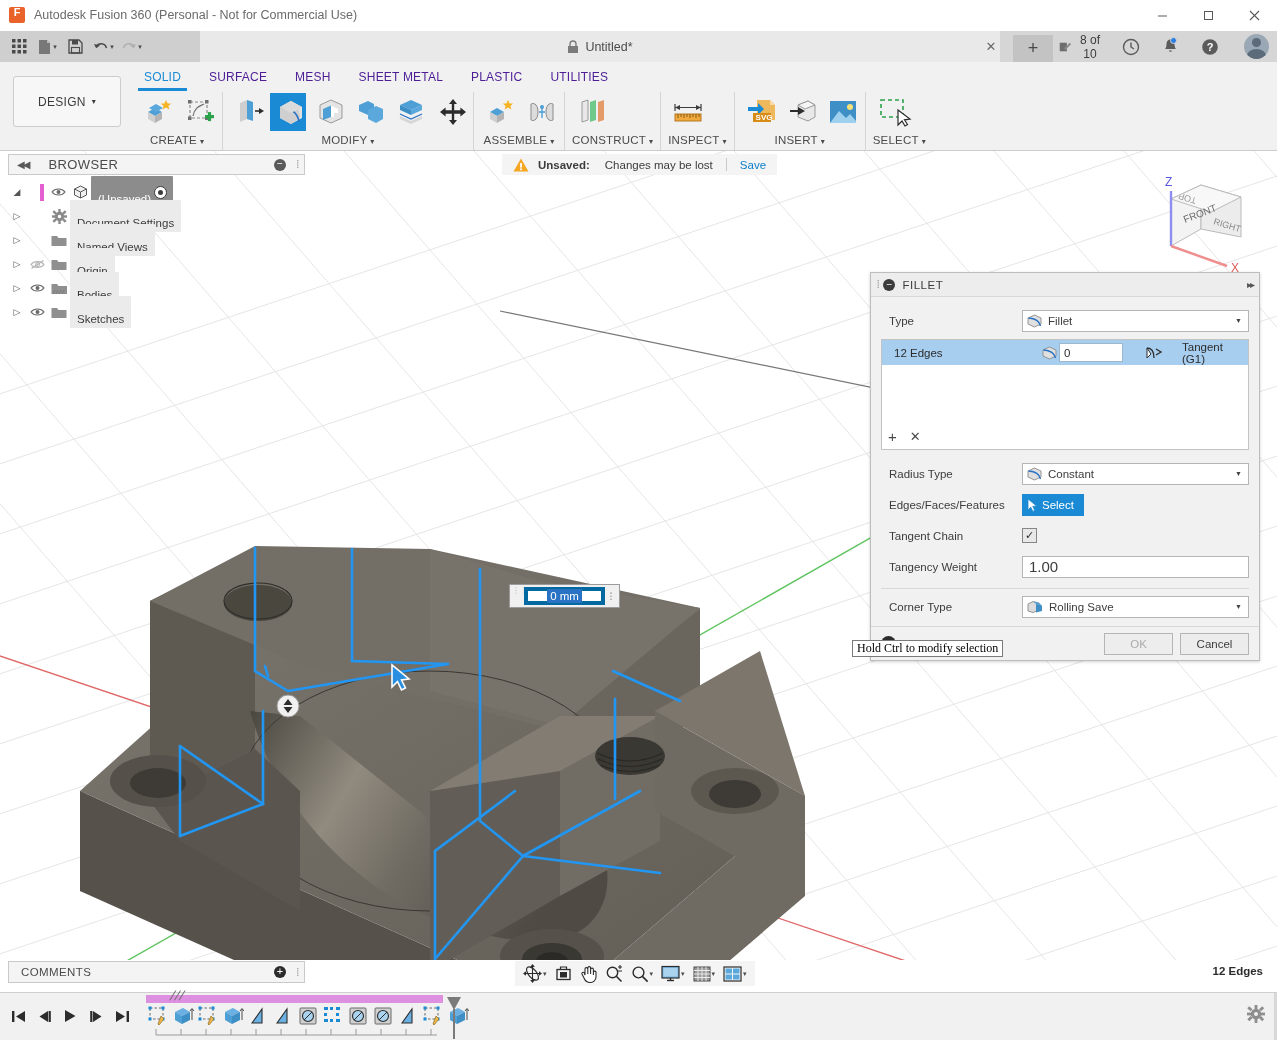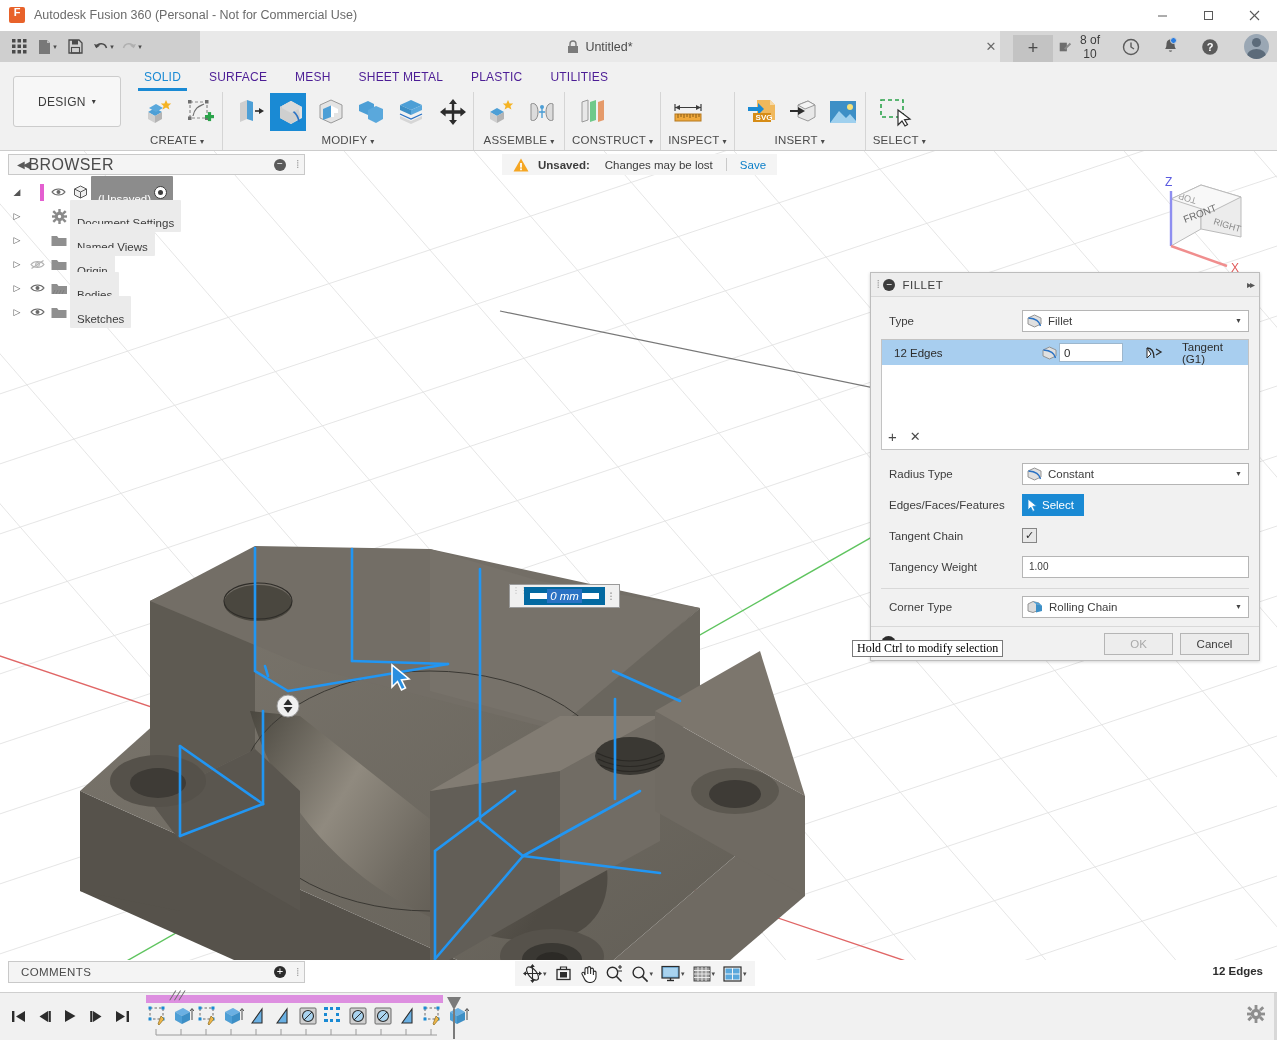--- a/index.html
+++ b/index.html
@@ -138,21 +138,21 @@
   }
   .grid-svg { position: absolute; left: 0; top: 0; width: 1277px; height: 809px; }
 
   
   .browser {
     position: absolute; left: 8px; top: 154px; width: 297px; height: 21px;
     background: #f4f4f4; border: 1px solid #c9c9c9;
     display: flex; align-items: center; z-index: 20;
   }
   .browser-collapse { margin-left: 8px; color: #5a5a5a; font-size: 10px; letter-spacing: -2px; }
-  .browser-title { margin-left: 0; font-size: 16px; color: #4b4b4b; letter-spacing: .4px; }
+  .browser-title { margin-left: 20px; font-size: 13px; color: #4b4b4b; letter-spacing: .4px; }
   .browser-min {
     position: absolute; right: 18px; width: 12px; height: 12px; border-radius: 50%;
     background: #5a5a5a; color: #fff; font-size: 10px; line-height: 10px; text-align: center;
   }
   .browser-grip { position: absolute; right: 5px; font-size: 11px; color: #9a9a9a; }
 
   .tree { position: absolute; left: 8px; top: 180px; width: 297px; z-index: 20; }
   .trow {
     height: 24px; display: flex; align-items: center; font-size: 11.5px; color: #3c3c3c;
     position: relative;
@@ -217,21 +217,21 @@
   .combo {
     height: 22px; background: #ffffff; border: 1px solid #b5b5b5;
     display: flex; align-items: center; padding: 0 4px; position: relative;
     font-size: 11.5px; color: #3c3c3c;
   }
   .combo .cb-caret { position: absolute; right: 6px; font-size: 7px; color: #444; }
   .combo .cb-ico { margin-right: 6px; display: flex; align-items: center; }
   .textbox {
     height: 22px; background: #ffffff; border: 1px solid #b5b5b5;
     display: flex; align-items: center; padding: 0 6px;
-    font-size: 10px; color: #3c3c3c;
+    font-size: 15px; color: #3c3c3c;
   }
   .edgelist {
     margin: 3px 0 8px 0; background: #ffffff; border: 1px solid #c3c3c3;
     height: 111px; position: relative;
   }
   .edge-row {
     height: 25px; background: #a8ceef; display: flex; align-items: center;
     font-size: 11.5px; color: #2c2c2c;
   }
   .edge-count { width: 160px; padding-left: 12px; flex: 0 0 auto; }
@@ -279,22 +279,22 @@
   }
 
   
   .dim-input {
     position: absolute; left: 509px; top: 584px; height: 24px; width: 111px;
     background: #f0f0f0; border: 1px solid #9a9a9a; z-index: 30;
     display: flex; align-items: center; padding: 0 2px;
   }
   .dim-grip { width: 12px; height: 16px; color: #b0b0b0; font-size: 8px; line-height: 5px; }
   .dim-field {
-    flex: 1 1 auto; height: 18px; background: #ffffff; border: 6px solid #0369a1;
-    display: flex; align-items: center; justify-content: center; font-style: italic;
+    flex: 1 1 auto; height: 18px; background: #ffffff; border: 4px solid #0369a1;
+    display: flex; align-items: center; justify-content: center;
   }
   .dim-val {
     background: #2a72c4; color: #ffffff; font-size: 11.5px; padding: 1px 3px;
   }
   .dim-dots { width: 12px; text-align: center; color: #555; font-size: 9px; line-height: 4px; }
 
   
   .navbar {
     position: absolute; left: 515px; top: 961px; height: 25px;
     background: #f4f4f4; display: flex; align-items: center; padding: 0 4px; z-index: 25;
@@ -1077,21 +1077,21 @@
         <div class="flabel">Corner Type</div>
         <div class="fctl">
           <div class="combo">
             <span class="cb-ico">
               <svg width="16" height="14" viewBox="0 0 16 14">
                   <path d="M1 4 L6 1.5 L12 3 L12 10 L6 12.5 L1 11 Z" fill="#dcdcdc" stroke="#8a8a8a" stroke-width="0.9"></path>
                   <path d="M6 1.5 L12 3 L15 5.5 L9 4 Z" fill="#4d9fd6"></path>
                   <path d="M9 4 L15 5.5 L15 11 L9 12.5 Z" fill="#3d8fc6"></path>
                 </svg>
             </span>
-            <span>Rolling Chain</span>
+            <span>Rolling Save</span>
             <span class="cb-caret">▼</span>
           </div>
         </div>
       </div>
     </div>
 
     <div class="dlg-footer">
       <span class="info-ico">i</span>
       <span style="flex:1 1 auto"></span>
       <span class="dlg-btn disabled">OK</span>

